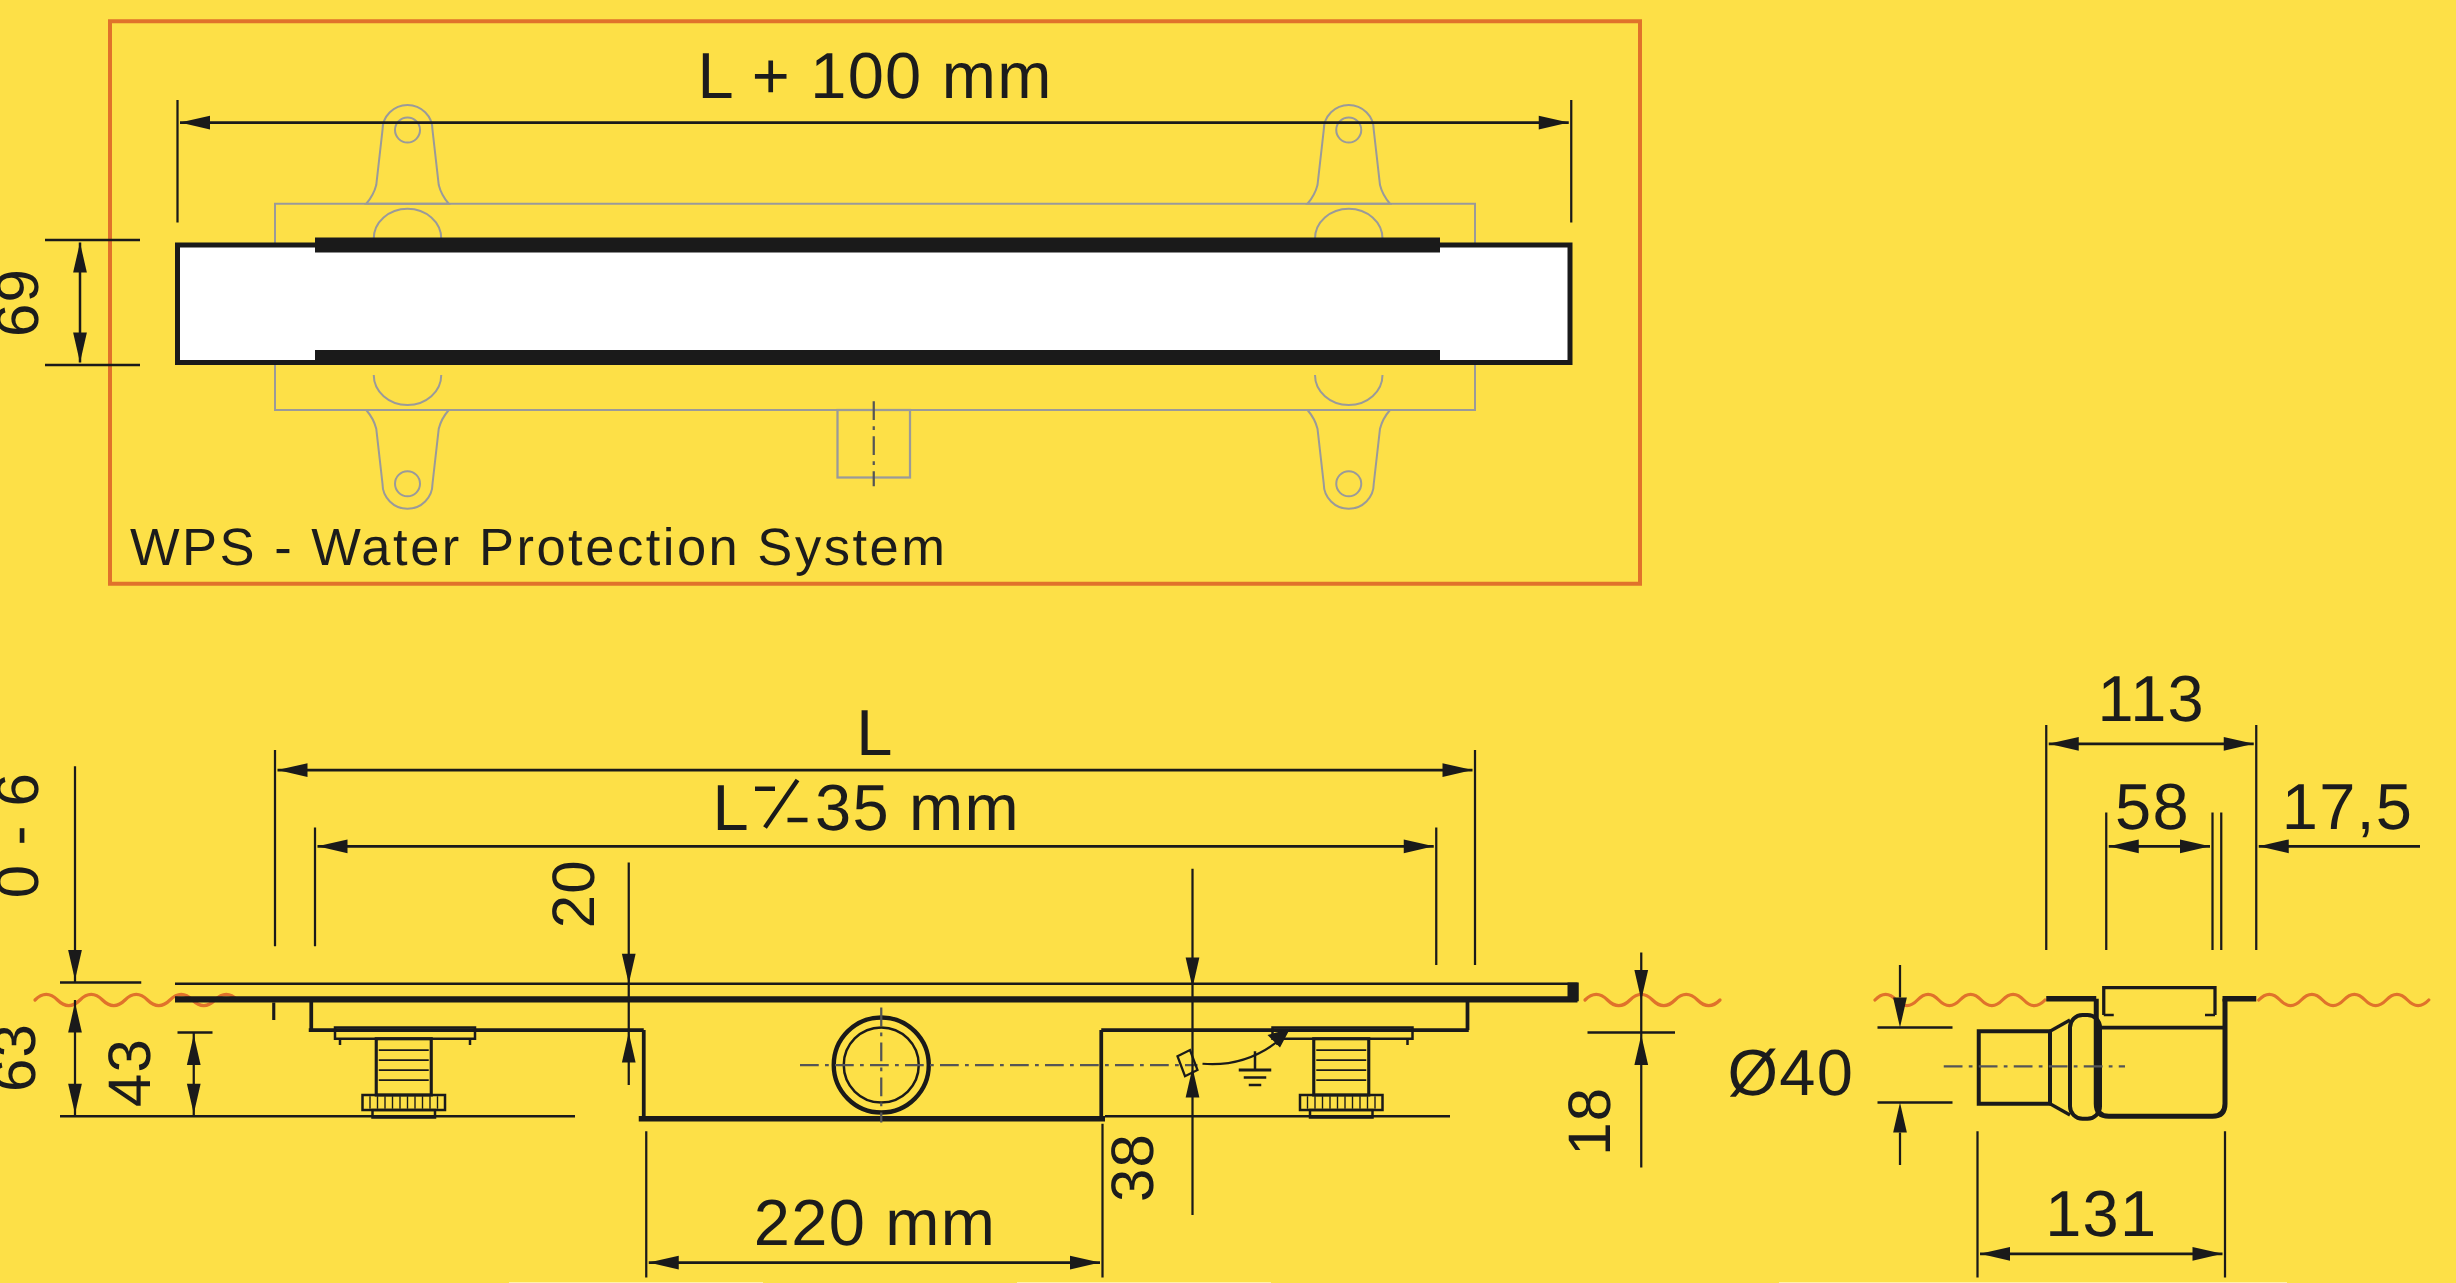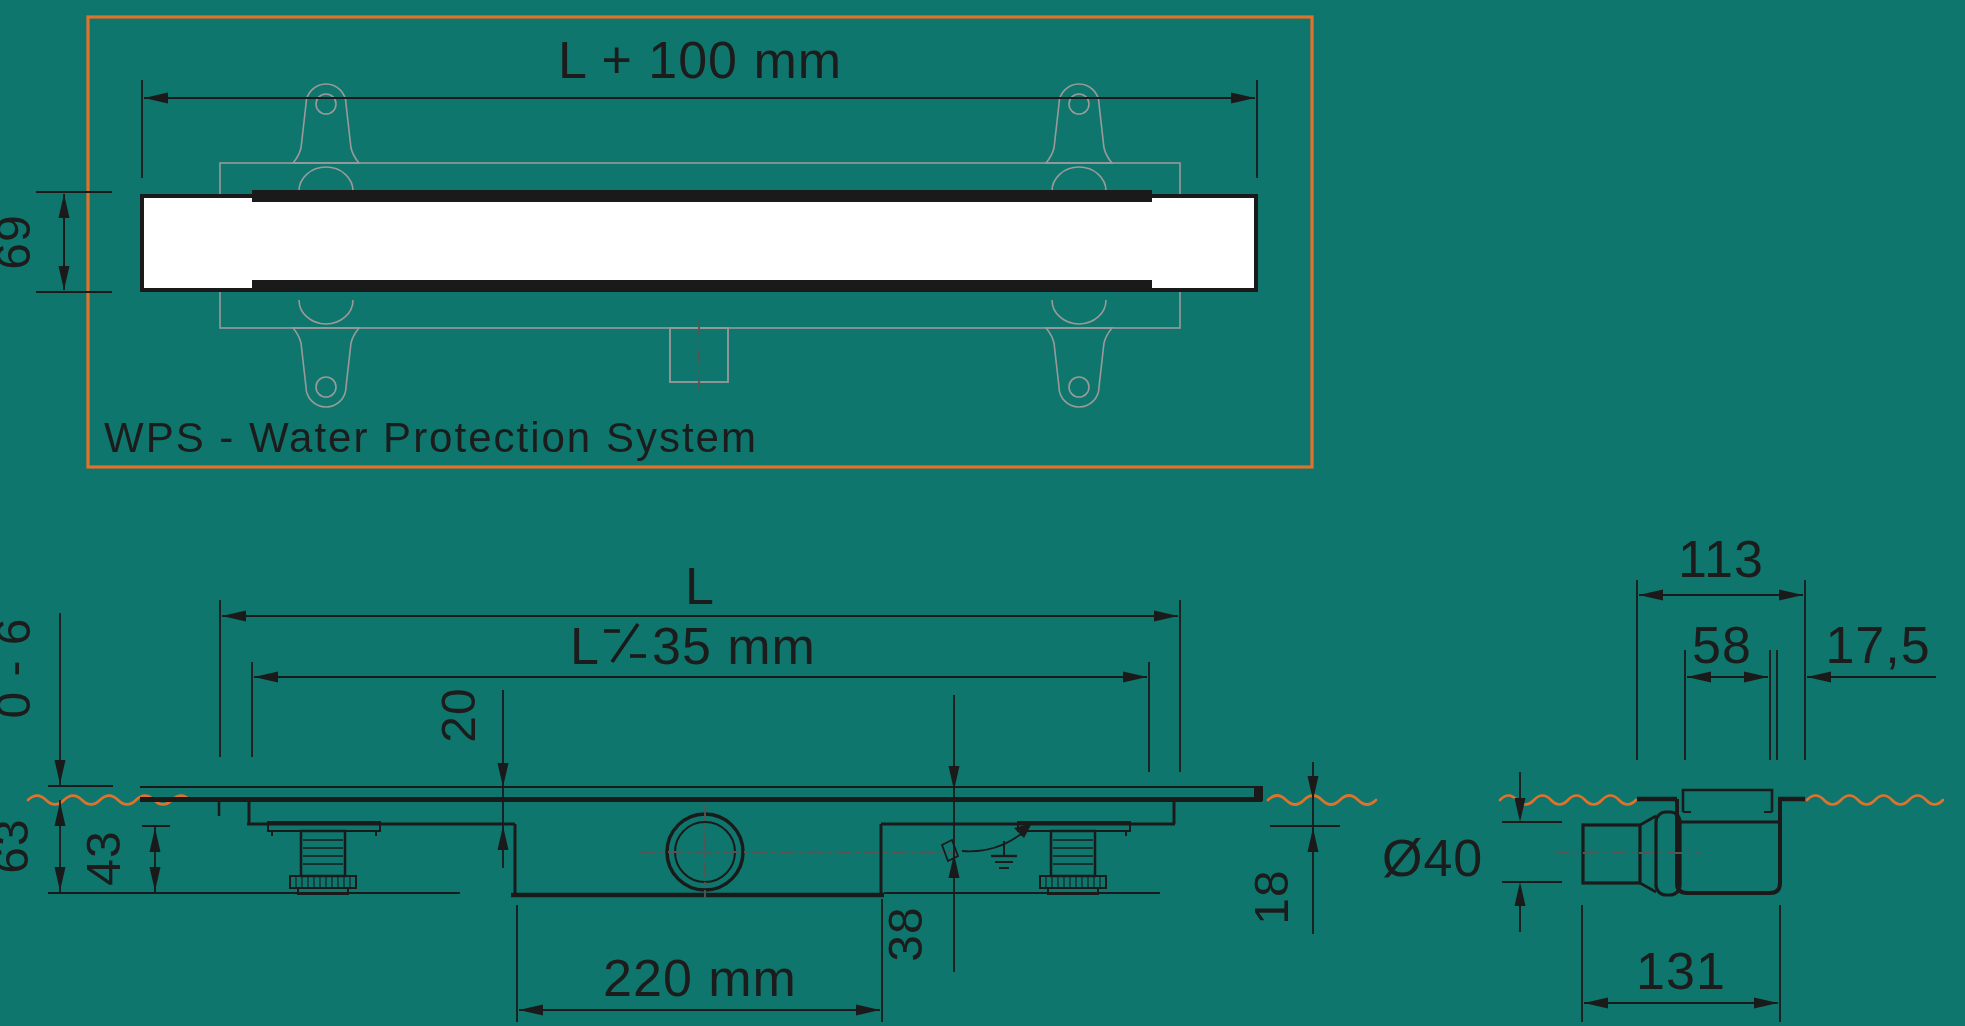--- a/index.html
+++ b/index.html
@@ -1,16 +1,16 @@
 <!DOCTYPE html>
 <html><head>
 <meta charset="utf-8">
 <style>
   html,body{margin:0;padding:0;background:#ffffff;}
-  .stage{position:relative;width:1965px;height:1026px;background:#0f766e;overflow:hidden;
+  .stage{position:relative;width:1965px;height:1026px;background:#fde047;overflow:hidden;
          font-family:"Liberation Sans",sans-serif;}
   svg{position:absolute;left:0;top:0;}
   svg text{fill:#1c1c1c;font-family:"Liberation Sans","DejaVu Sans",sans-serif;font-weight:300;}
   .dimtxt{font-size:52px;letter-spacing:1px;}
   .dimtxt-sm{font-size:48px;letter-spacing:1px;}
   .wpstxt{font-size:42px;letter-spacing:2px;}
   .k{stroke:#1a1a1a;fill:none;}
   .gray{stroke:#9a9a9a;fill:none;}
   .arr{fill:#1a1a1a;stroke:none;}
   .cdash{stroke:#555;fill:none;stroke-width:1.8;stroke-dasharray:15 5 3 5;}

